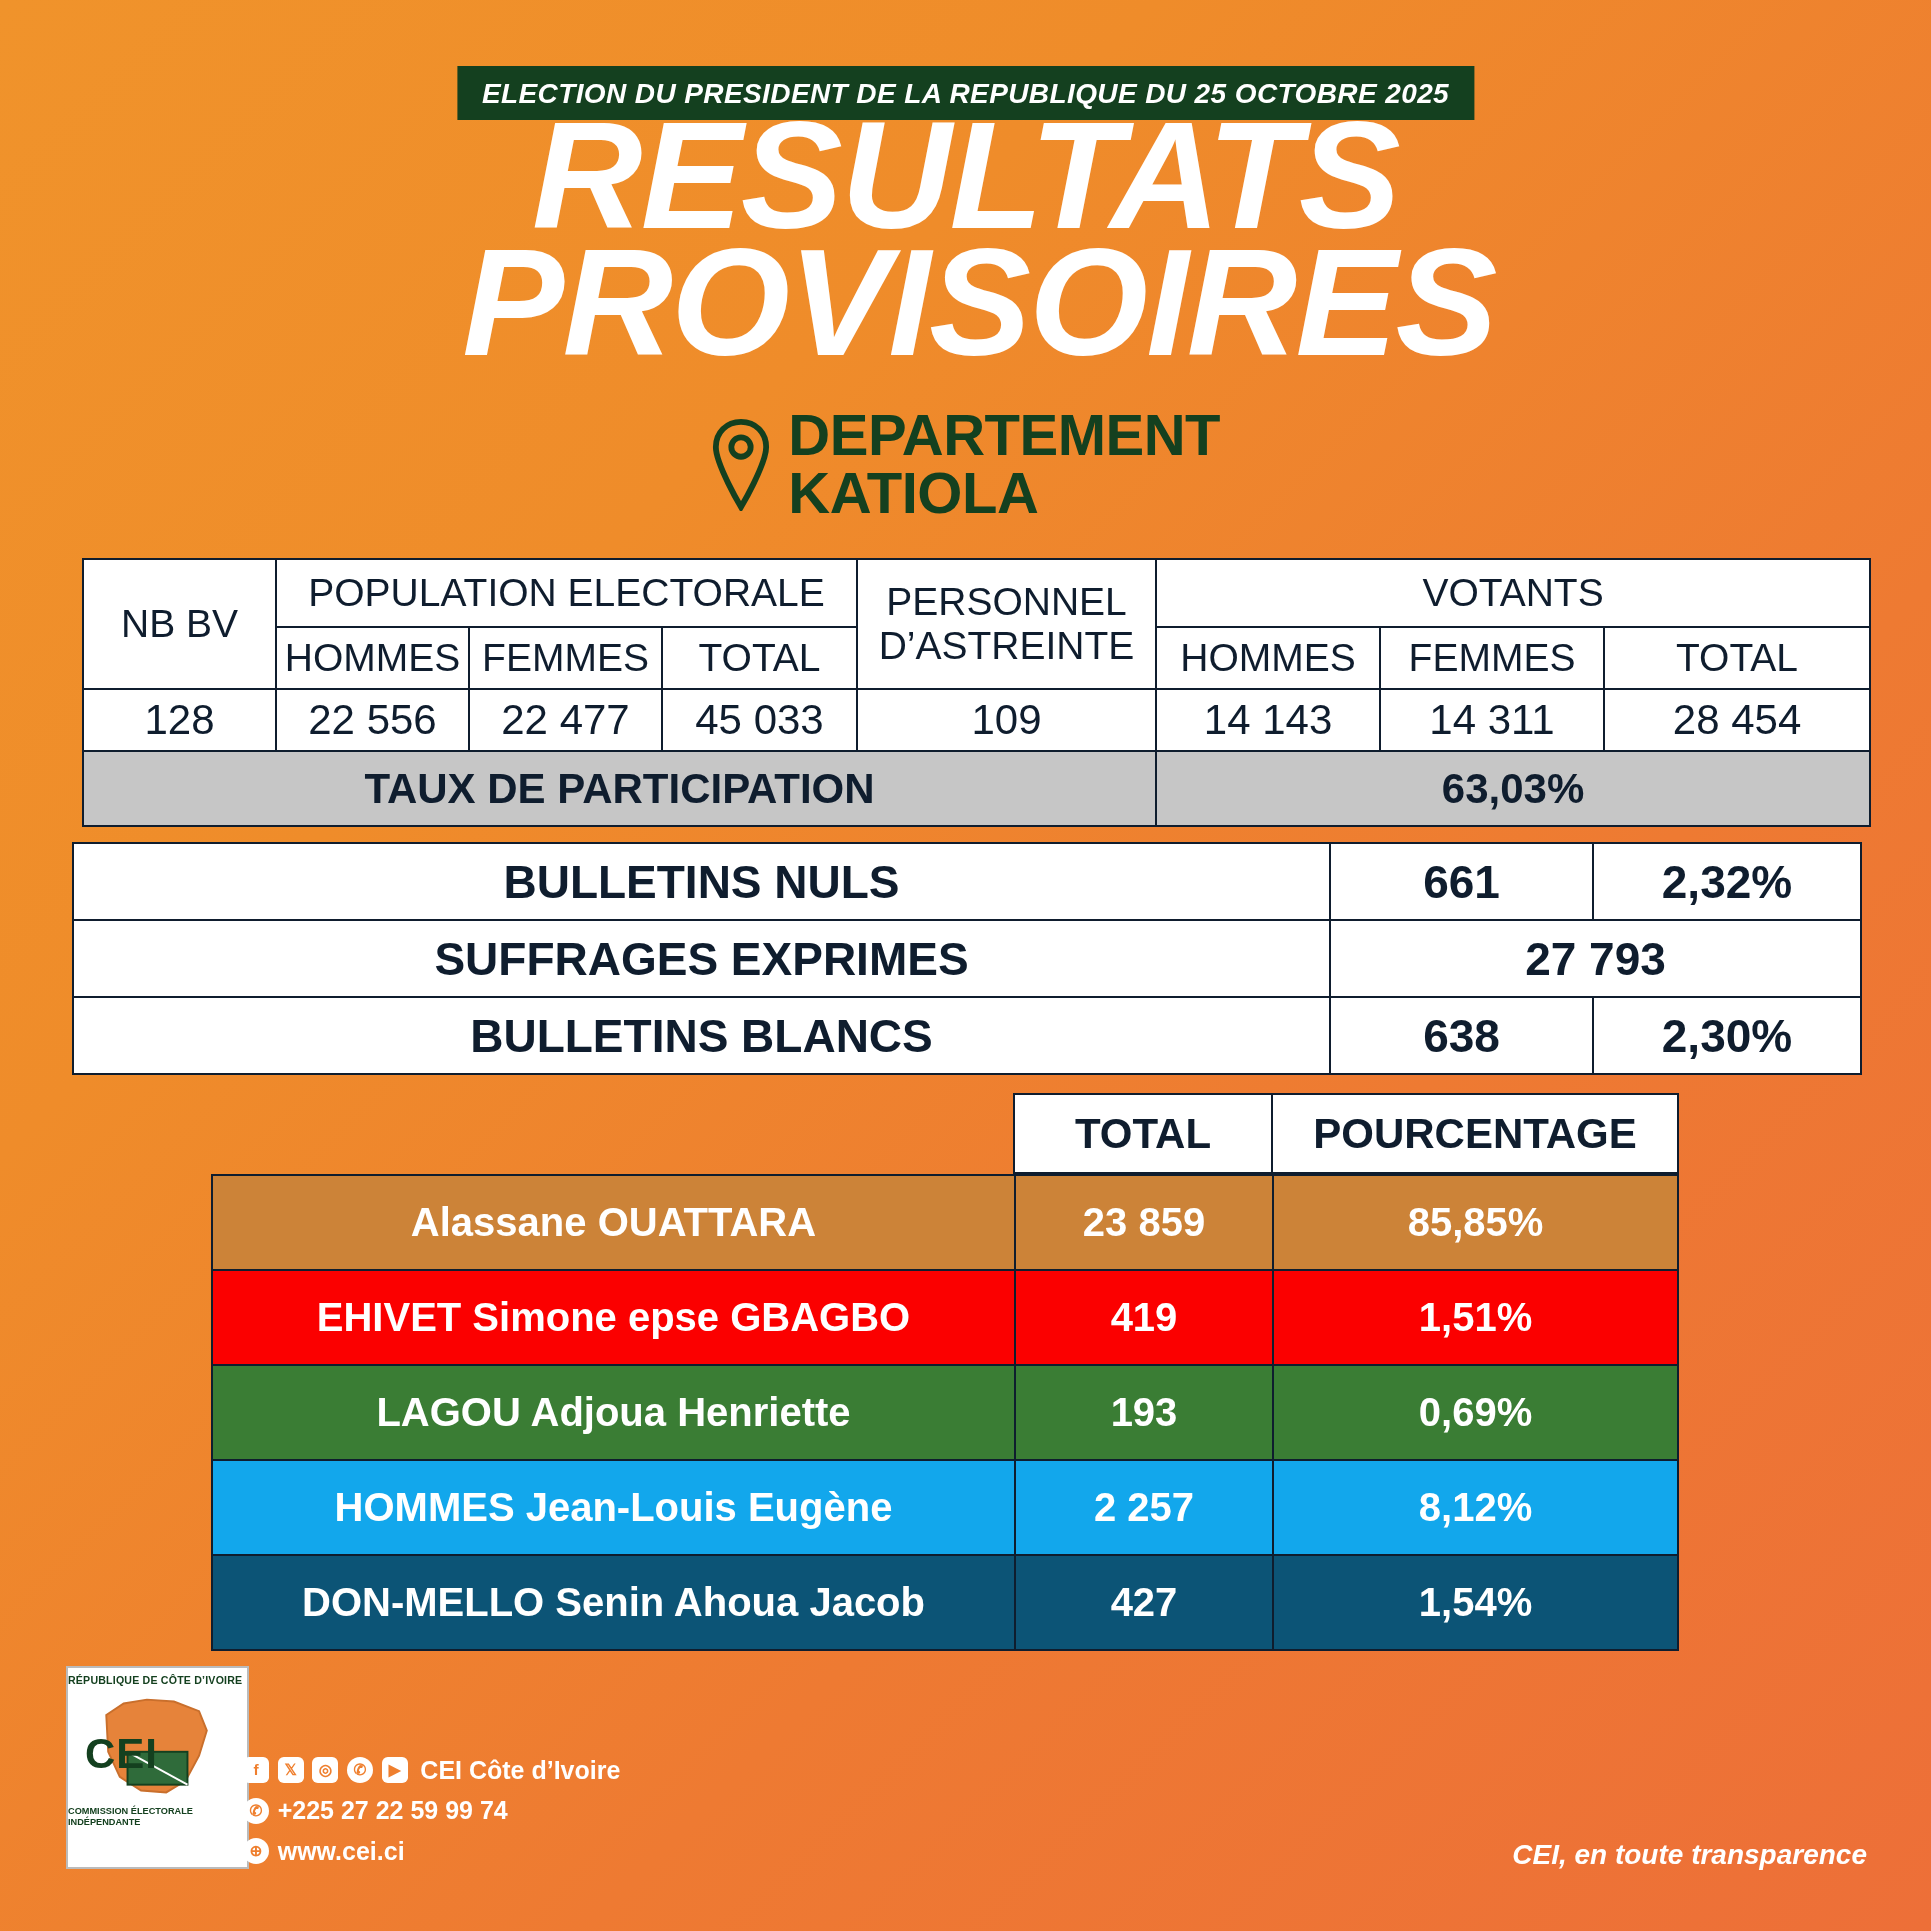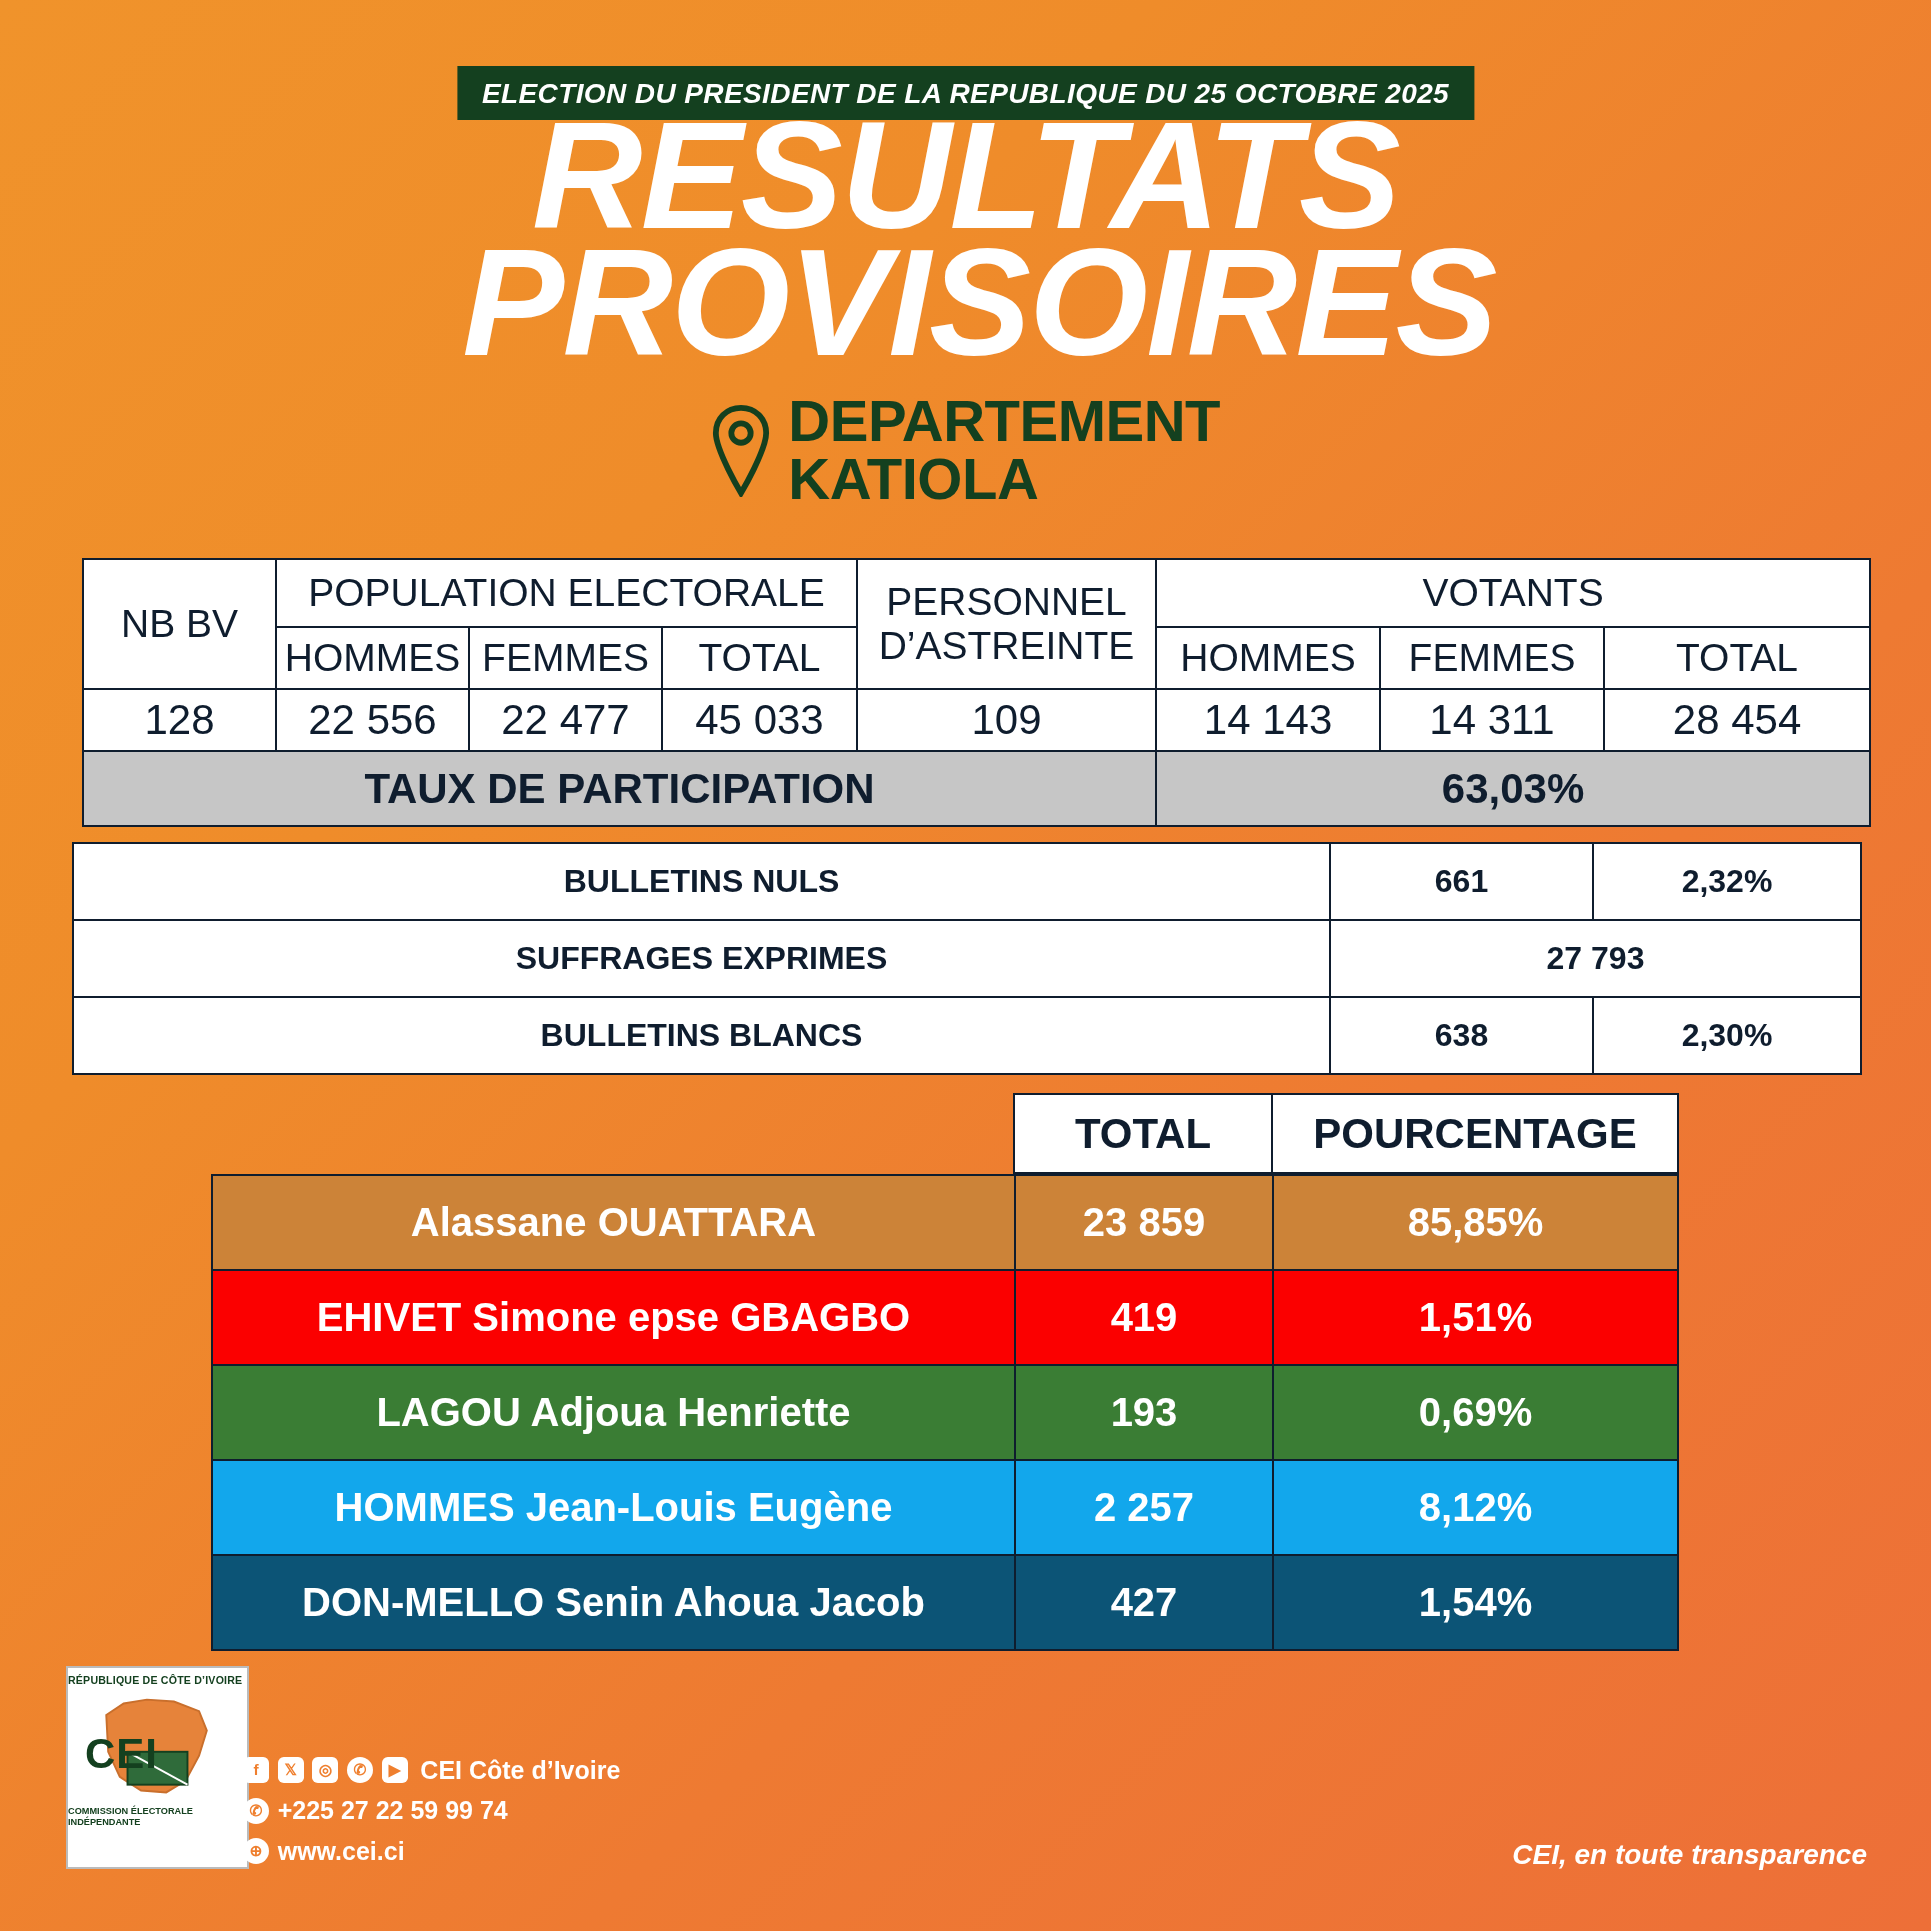--- a/index.html
+++ b/index.html
@@ -40,21 +40,21 @@
     font-style: italic;
     font-weight: bold;
     line-height: 0.83;
     letter-spacing: -1.9px;
   }
   .title-line1 { font-size: 153px; }
   .title-line2 { font-size: 153px; padding-left: 27px; }
 
   .dept-row {
     position: absolute;
-    top: 392px;
+    top: 406px;
     left: 0;
     width: 100%;
     display: flex;
     justify-content: center;
     align-items: center;
     gap: 17.4px;
   }
   .pin-icon { width: 60px; height: 93px; }
   .dept-text {
     color: #14401f;
@@ -100,21 +100,21 @@
     height: 73px;
   }
 
   
   #ballots-table {
     top: 842px;
     left: 72px;
     width: 1788px;
   }
   #ballots-table td {
-    font-size: 32px;
+    font-size: 46px;
     font-weight: bold;
     height: 75px;
   }
 
   
   .cand-head {
     position: absolute;
     top: 1093px;
     left: 1013px;
     width: 666px;

